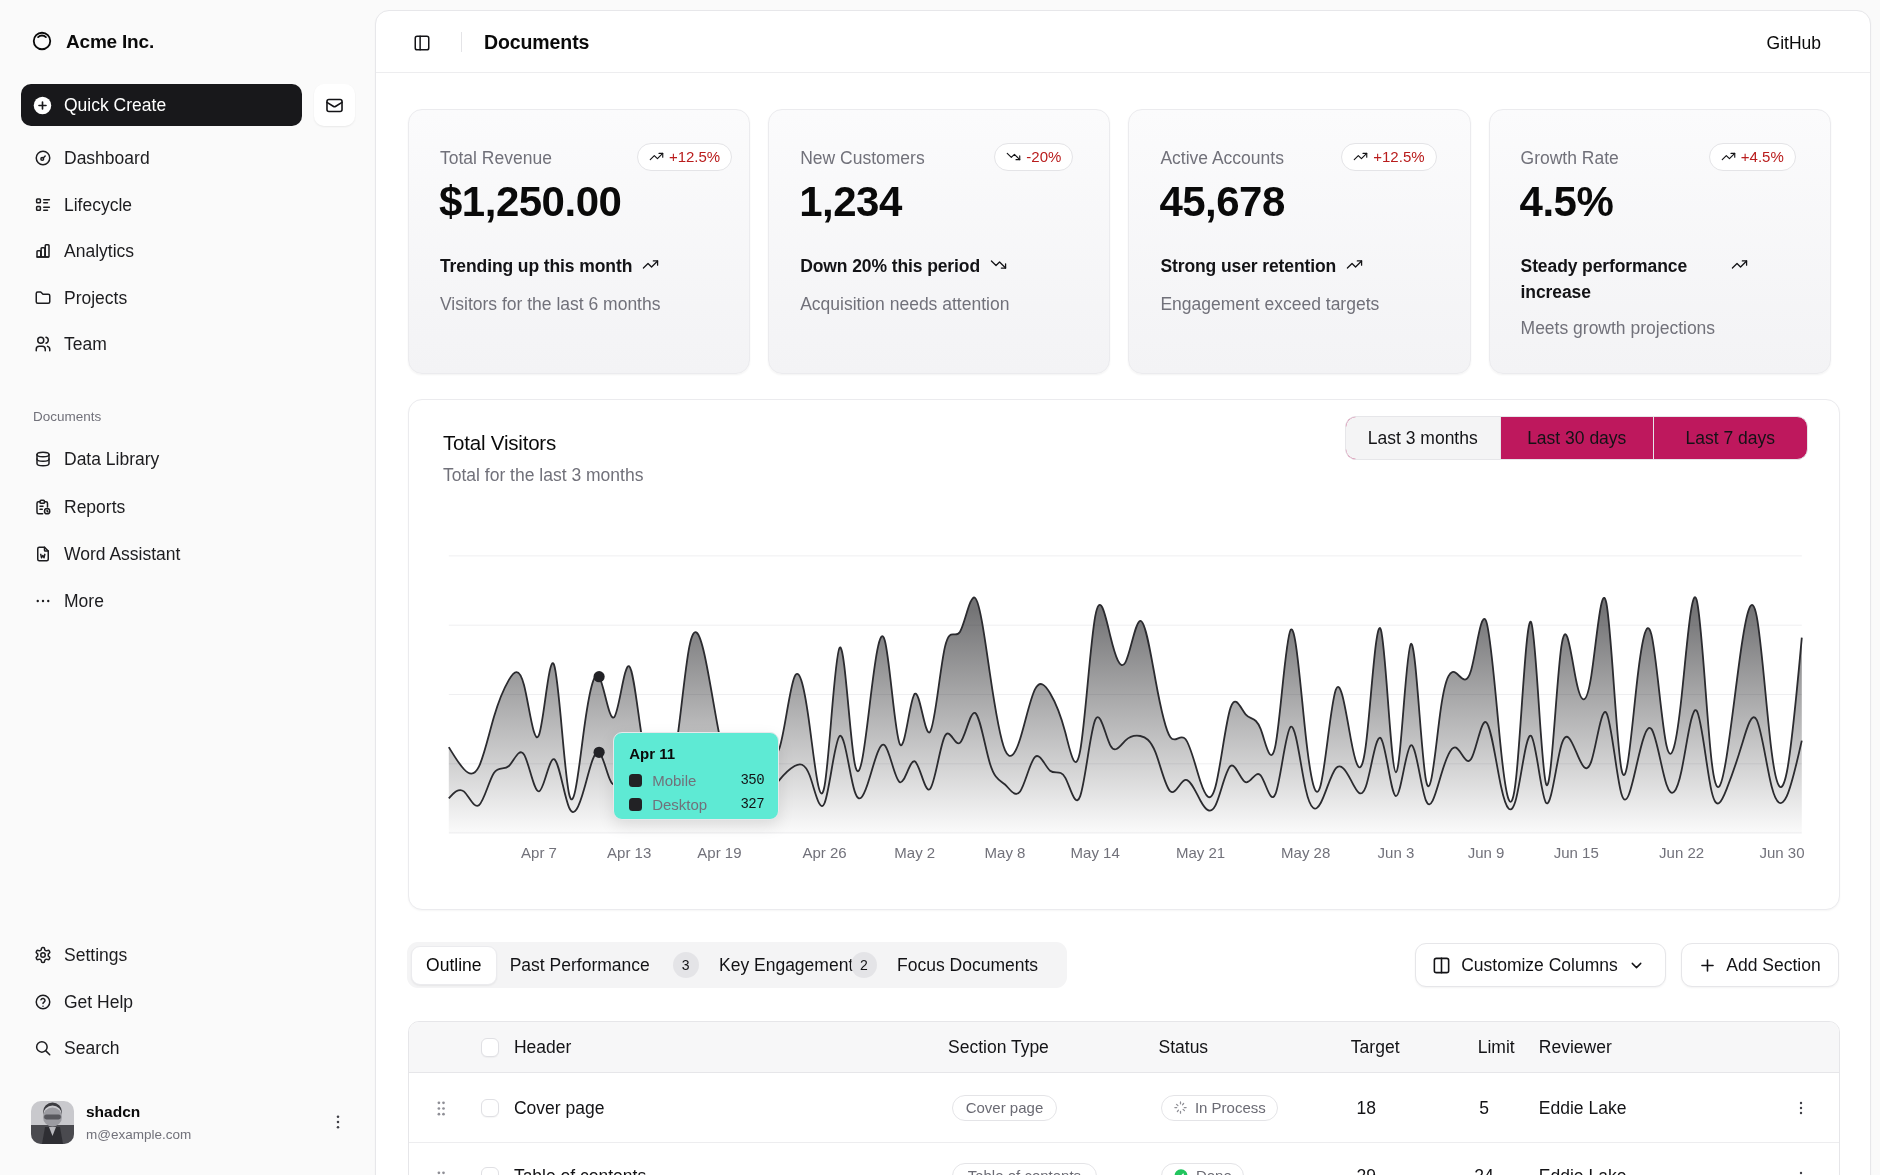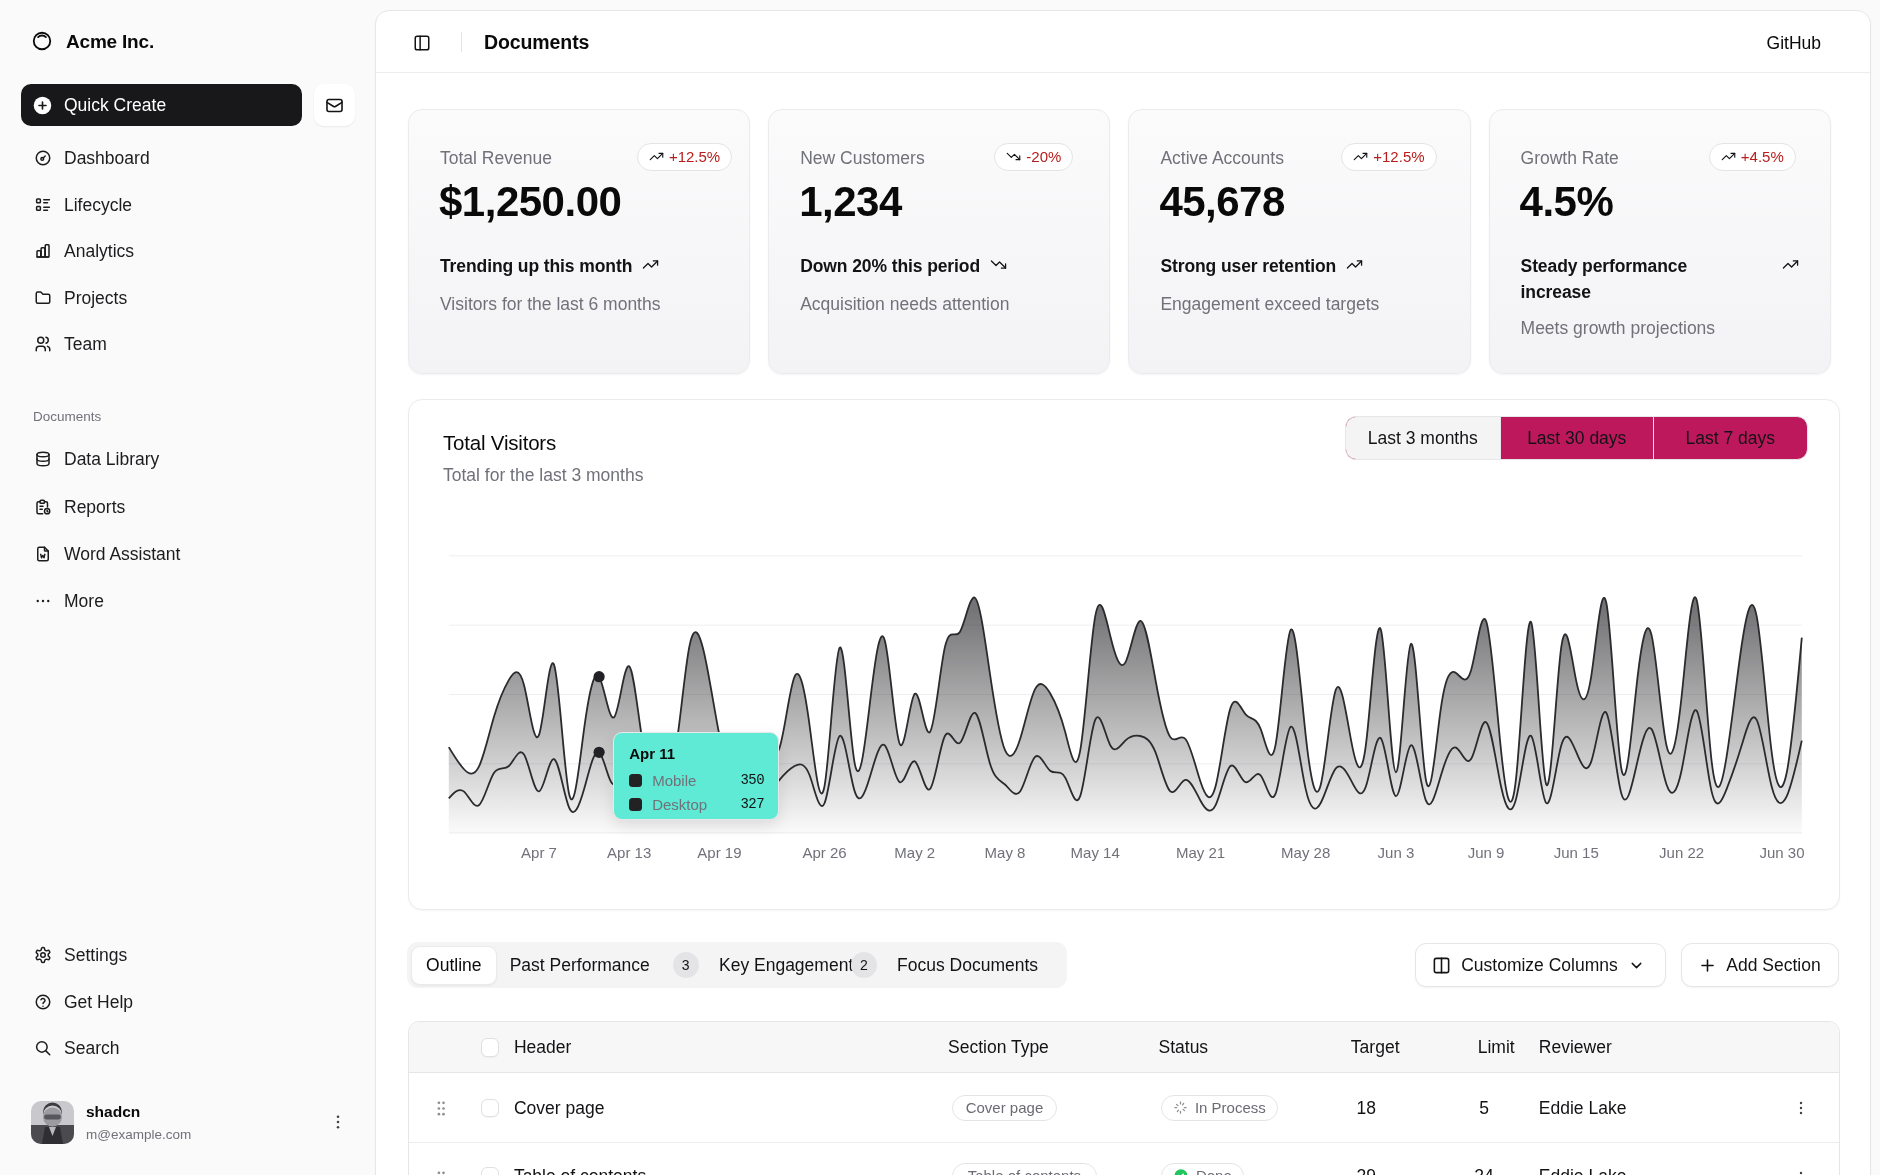--- a/index.html
+++ b/index.html
@@ -245,21 +245,21 @@
           </svg></div>
    <div class="sc-f2" style="top:182.5px">Engagement exceed targets</div>
   </div>
   <div class="scard">
    <div class="sc-label">Growth Rate</div>
    <div class="sc-badge" style="right:34px"><svg width="15" height="15" viewBox="0 0 24 24" fill="none" stroke="#131316" stroke-width="1.8" stroke-linecap="round" stroke-linejoin="round">
             <path d="M22 7 13.5 15.5 8.5 10.5 2 17"></path>
             <path d="M16 7h6v6"></path>
           </svg>+4.5%</div>
    <div class="sc-value">4.5%</div>
-   <div class="sc-f1" style="width:278px;justify-content:space-between">
+   <div class="sc-f1" style="width:278px;">
           <span style="width:200px">Steady performance increase</span>
           <svg width="17" height="17" viewBox="0 0 24 24" fill="none" stroke="#131316" stroke-width="1.8" stroke-linecap="round" stroke-linejoin="round">
             <path d="M22 7 13.5 15.5 8.5 10.5 2 17"></path>
             <path d="M16 7h6v6"></path>
           </svg>
         </div>
    <div class="sc-f2" style="top:207px">Meets growth projections</div>
   </div>
  </div>
  <div class="chartcard">

